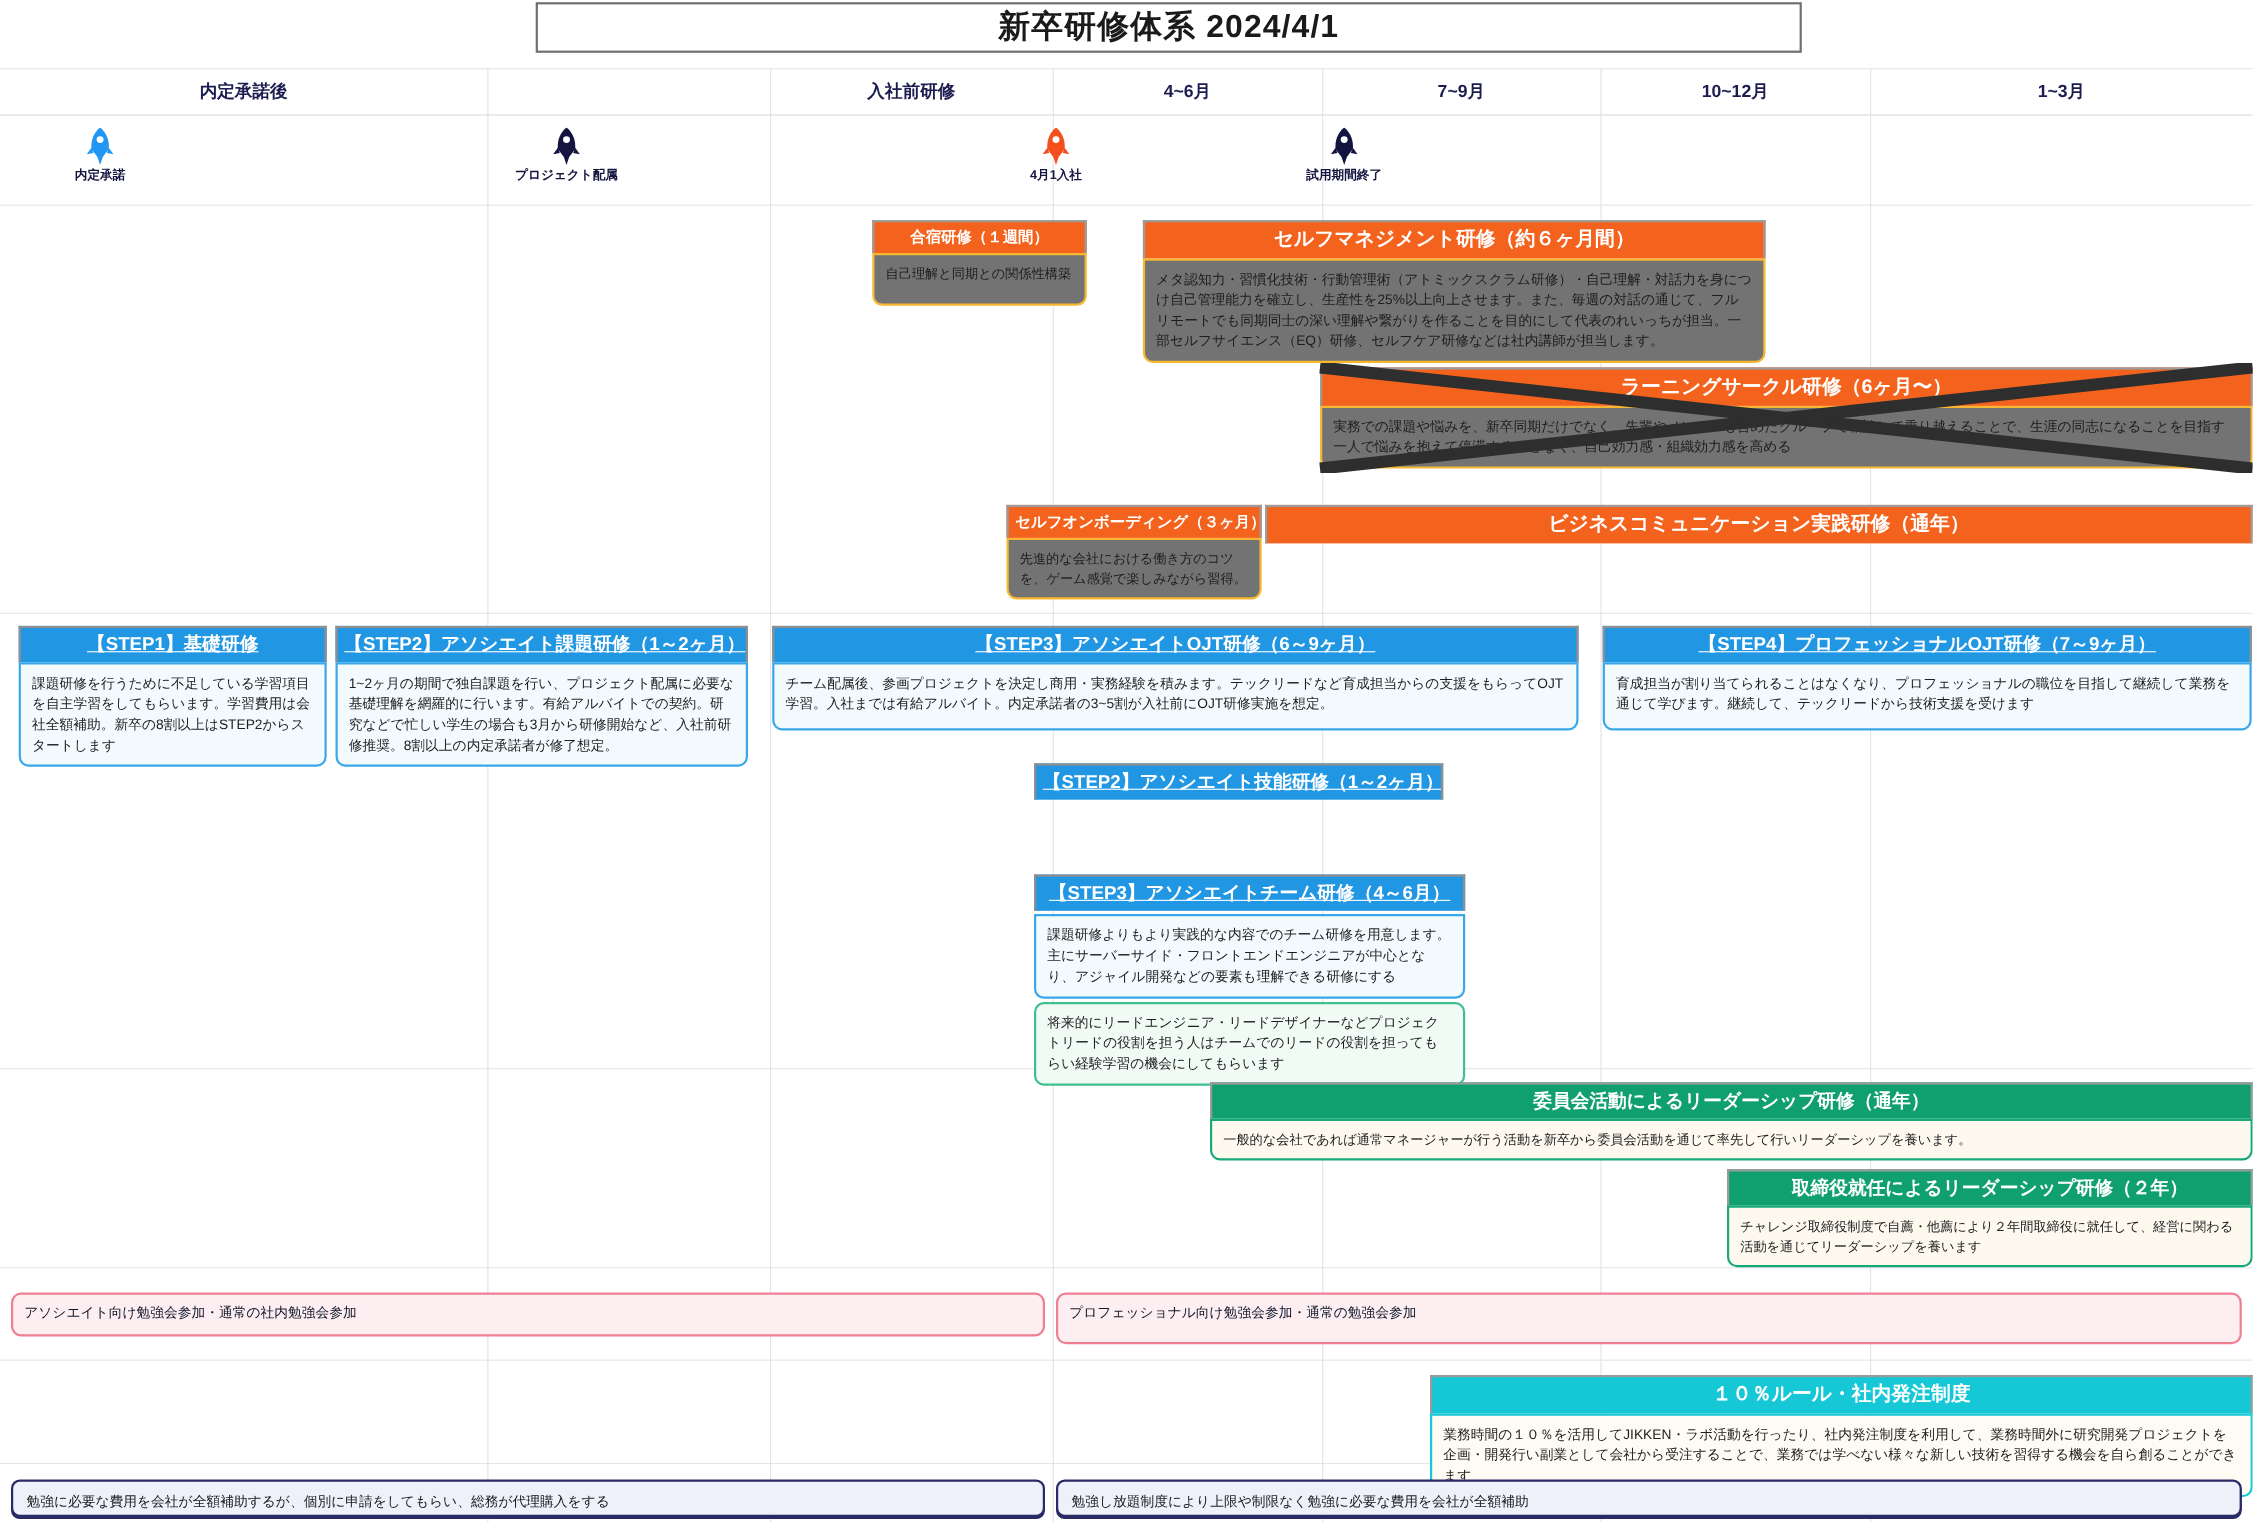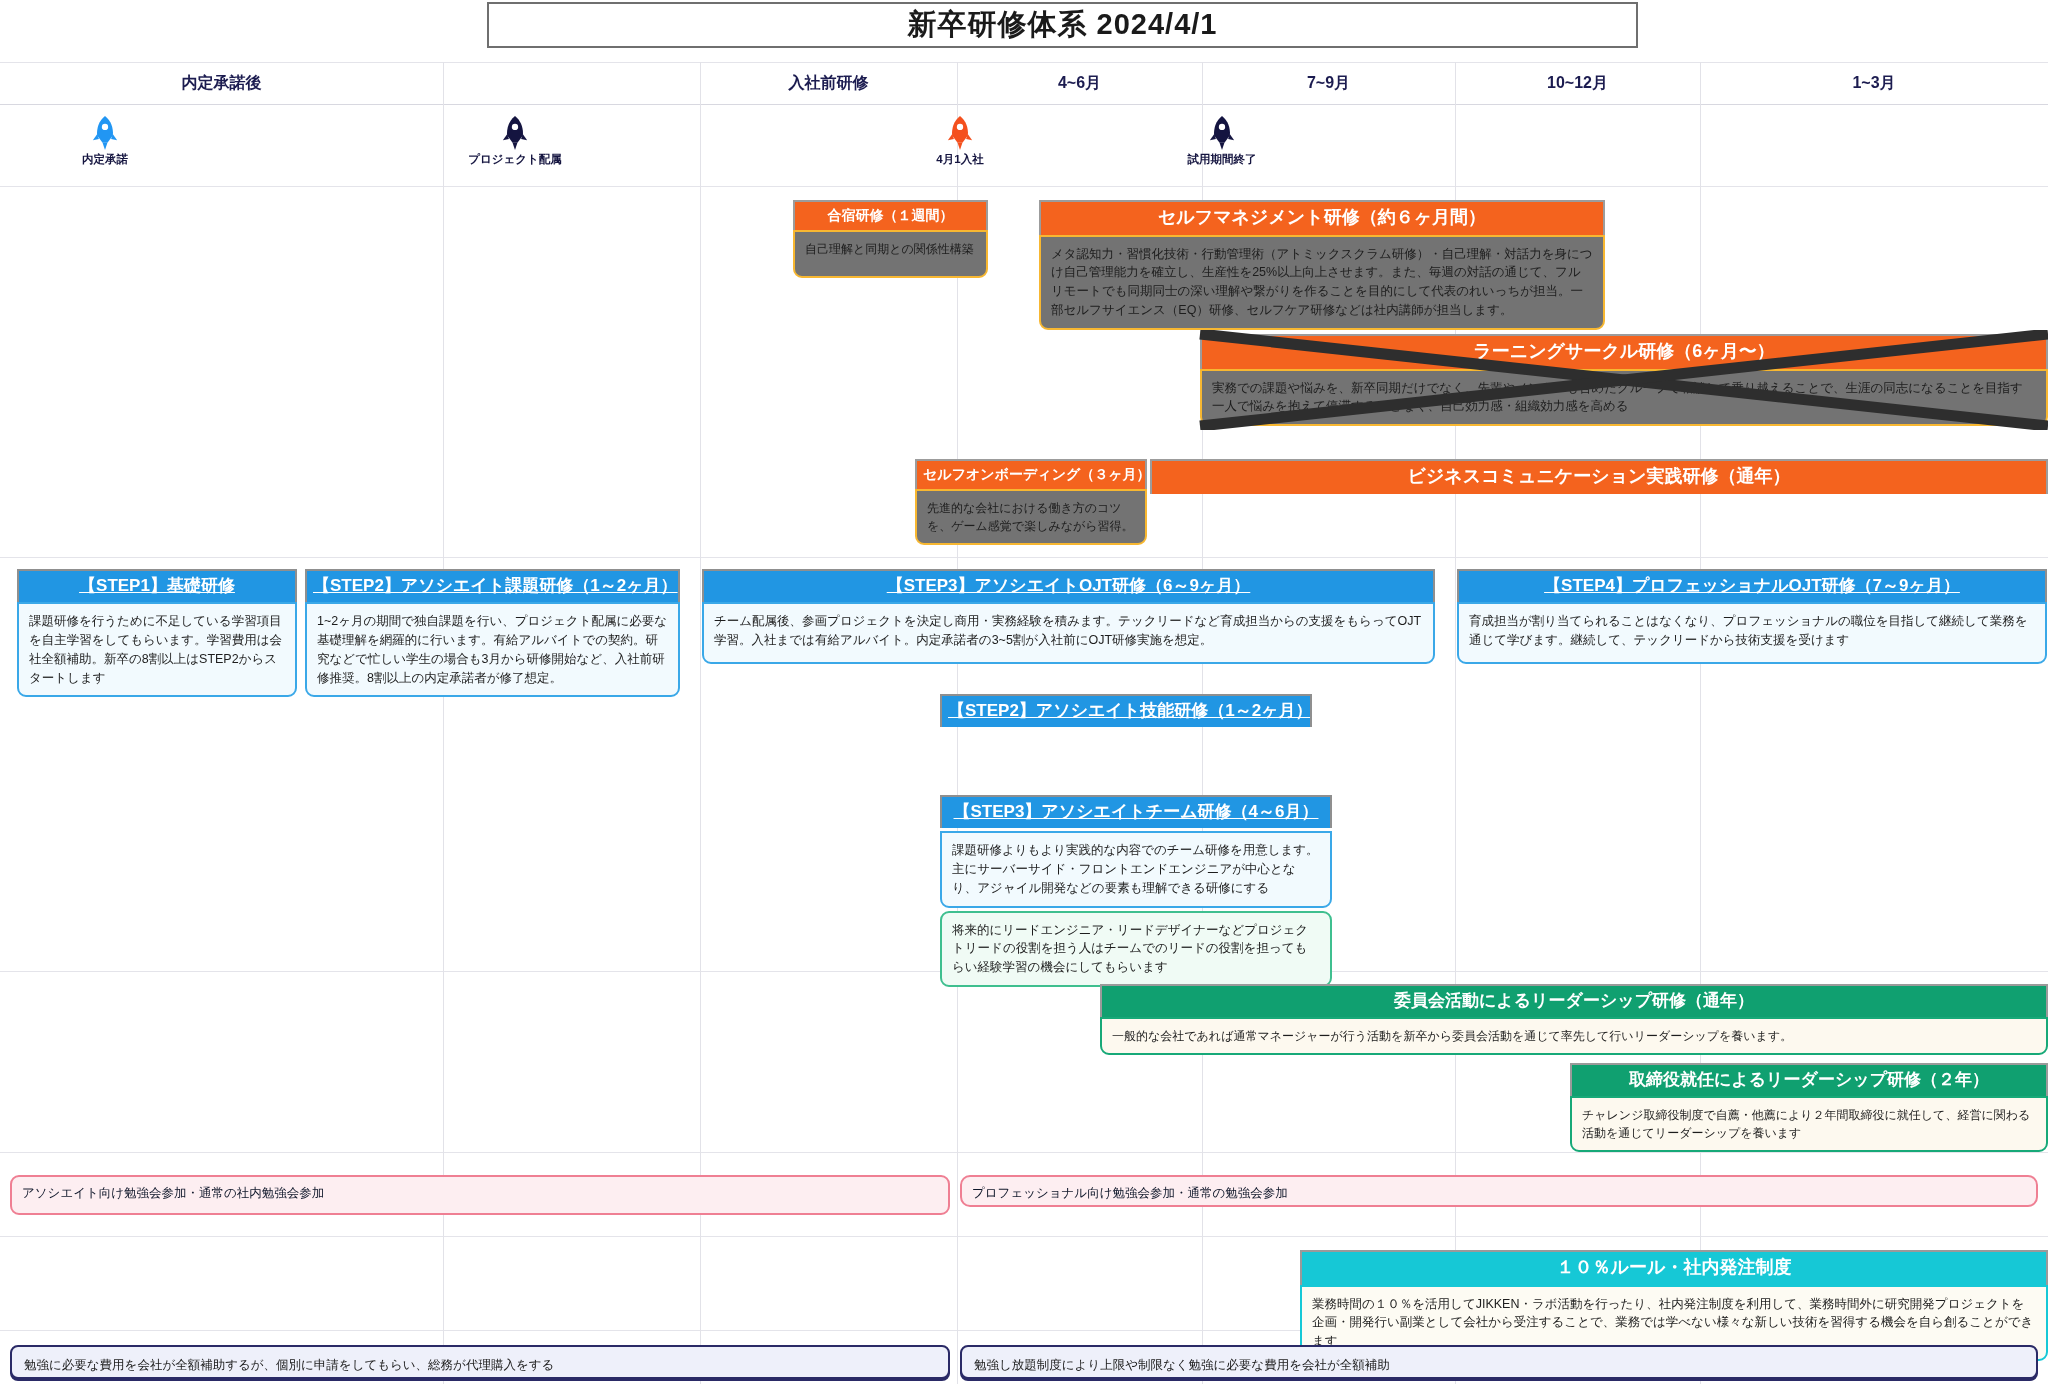--- a/index.html
+++ b/index.html
@@ -241,21 +241,21 @@
   <div class="col-header" style="left:1202px;width:253px;">
     <span>7~9月</span>
   </div>
   <div class="col-header" style="left:1455px;width:245px;">
     <span>10~12月</span>
   </div>
   <div class="col-header" style="left:1700px;width:348px;">
     <span>1~3月</span>
   </div>
 
-  <div class="milestone" style="left:30px;top:116px;">
+  <div class="milestone" style="left:16px;top:116px;">
     <svg class="rocket" viewBox="0 0 24 28">
       <path d="M12 0 C17 4 19 10 18.5 16 L14 22 L10 22 L5.5 16 C5 10 7 4 12 0 Z" fill="#2196f3"></path>
       <circle cx="12" cy="9" r="2.6" fill="#ffffff"></circle>
       <path d="M5.5 15 L2 20 L7 19 Z" fill="#2196f3"></path>
       <path d="M18.5 15 L22 20 L17 19 Z" fill="#2196f3"></path>
       <path d="M10 22 L12 28 L14 22 Z" fill="#2196f3"></path>
     </svg>
     <div class="ml">内定承諾</div>
   </div>
 
@@ -359,21 +359,21 @@
   </div>
 
   <div class="card c-green" style="left:1570px;top:1063px;width:478px;">
     <div class="hd">取締役就任によるリーダーシップ研修（２年）</div>
     <div class="bd" style="min-height:44px;">チャレンジ取締役制度で自薦・他薦により２年間取締役に就任して、経営に関わる活動を通じてリーダーシップを養います</div>
   </div>
 
   <div class="bar-pink" style="left:10px;top:1175px;width:940px;height:40px;">
     <span>アソシエイト向け勉強会参加・通常の社内勉強会参加</span>
   </div>
-  <div class="bar-pink" style="left:960px;top:1175px;width:1078px;height:32px;border-radius:10px;">
+  <div class="bar-pink" style="left:960px;top:1175px;width:1078px;height:47px;">
     <span>プロフェッショナル向け勉強会参加・通常の勉強会参加</span>
   </div>
 
   <div class="card c-cyan" style="left:1300px;top:1250px;width:748px;">
     <div class="hd">１０％ルール・社内発注制度</div>
     <div class="bd" style="min-height:48px;">業務時間の１０％を活用してJIKKEN・ラボ活動を行ったり、社内発注制度を利用して、業務時間外に研究開発プロジェクトを企画・開発行い副業として会社から受注することで、業務では学べない様々な新しい技術を習得する機会を自ら創ることができます</div>
   </div>
 
   <div class="bar-navy" style="left:10px;top:1345px;width:940px;height:34px;">
     <span>勉強に必要な費用を会社が全額補助するが、個別に申請をしてもらい、総務が代理購入をする</span>

